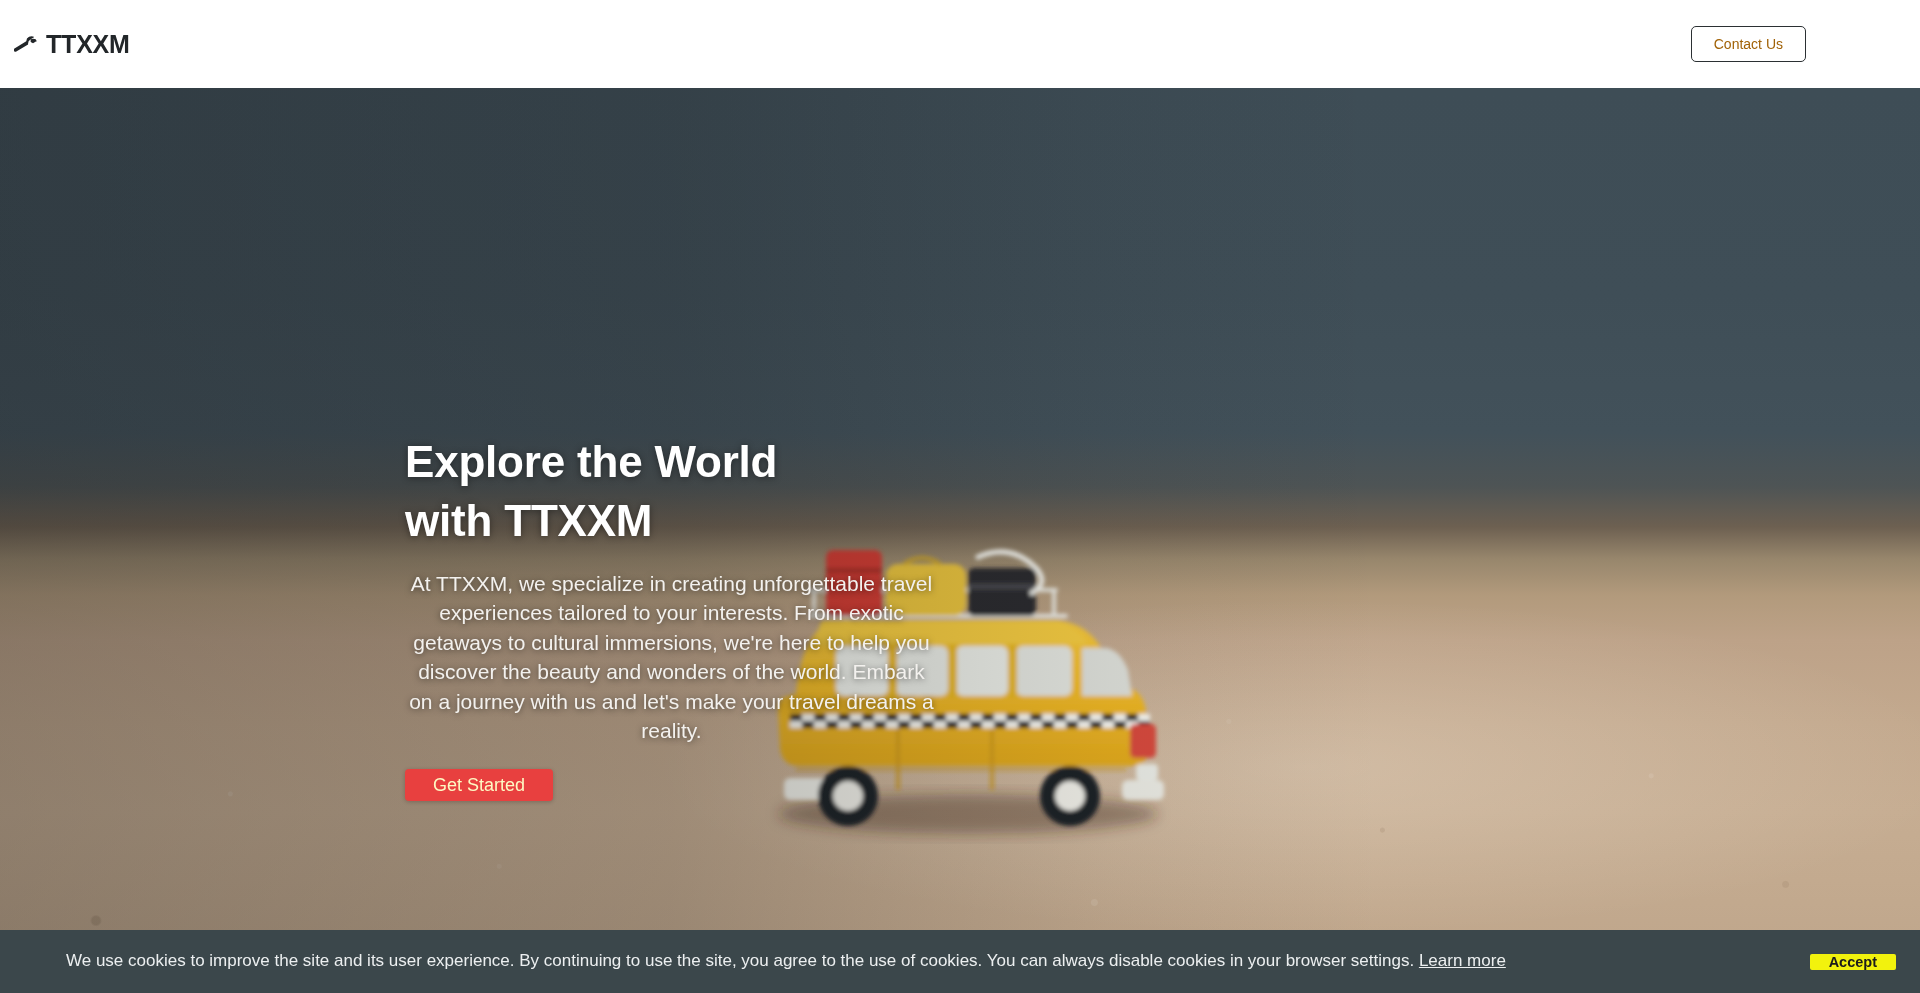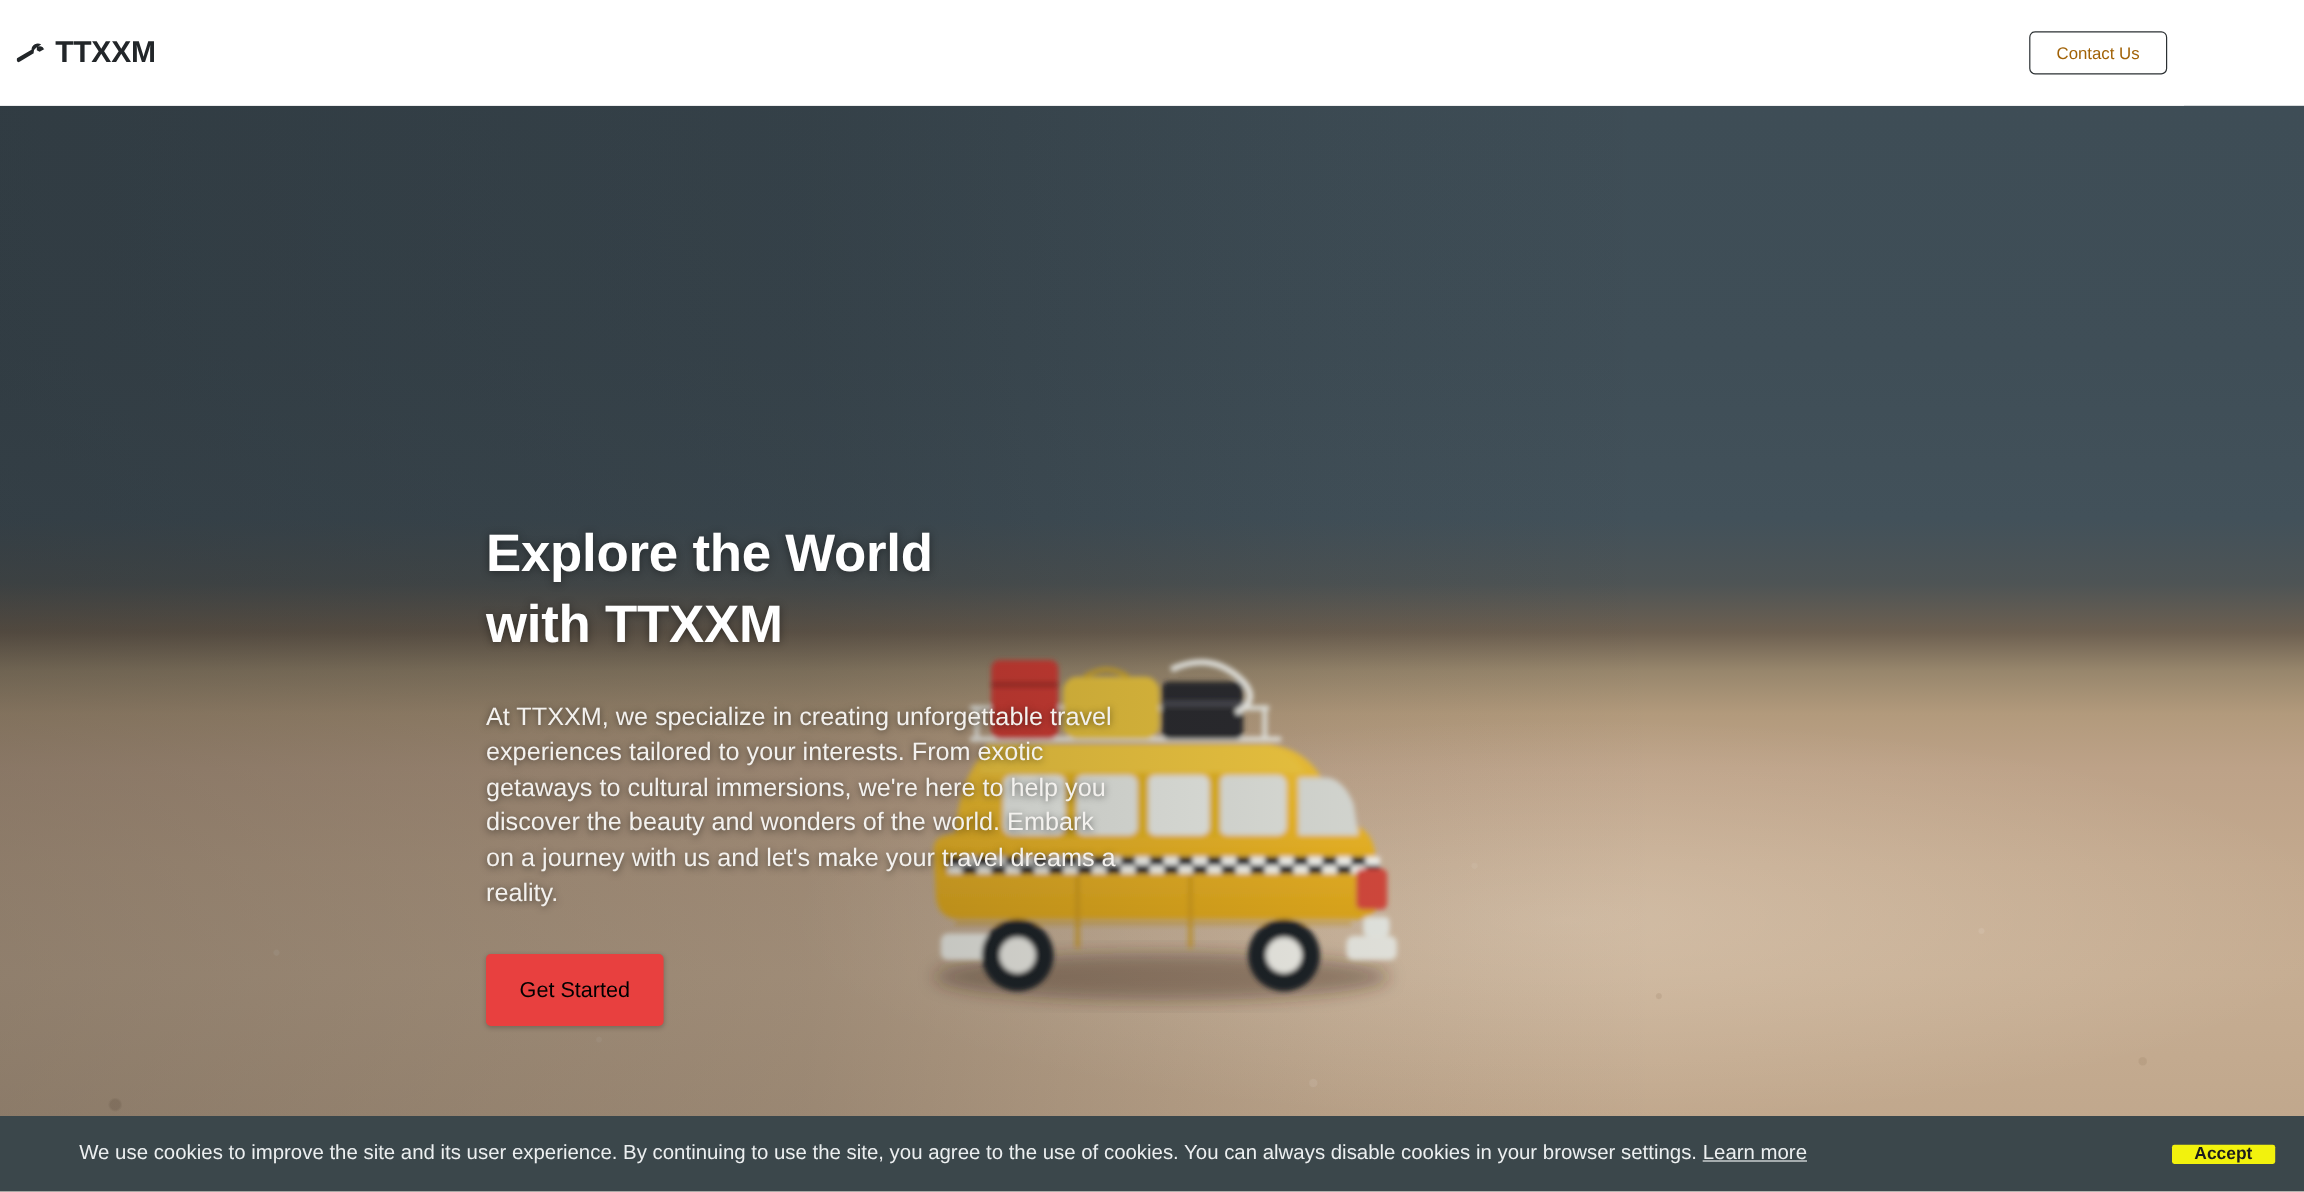--- a/index.html
+++ b/index.html
@@ -113,31 +113,32 @@
     width:560px;
     z-index:5;
   }
   .hero-title {
     font-size:44px; font-weight:bold; color:#ffffff;
     line-height:1.33; letter-spacing:-0.2px;
     text-shadow:0 1px 7px rgba(0,0,0,0.42);
     max-width:450px;
   }
   .hero-desc {
-    margin-top:33px;
+    margin-top:19px;
     font-size:21px; color:#f3f1ee;
     line-height:1.40;
     text-shadow:0 1px 6px rgba(0,0,0,0.55);
     max-width:533px;
+    text-align:center;
   }
   .get-started {
-    margin-top:36px;
+    margin-top:24px;
     display:inline-flex; align-items:center; justify-content:center;
-    height:60px; padding:0 28px;
-    background:#e8403f; color:#000000;
+    height:32px; padding:0 28px;
+    background:#e8403f; color:#fef9c3;
     font-size:18px; font-family:"Liberation Sans", sans-serif;
     border:none; border-radius:4px; cursor:pointer;
     box-shadow:0 1px 4px rgba(0,0,0,0.22);
   }
 
   
   .cookie-bar {
     position:absolute; left:0; bottom:0;
     width:1920px; height:63px;
     background:#3b474b;

